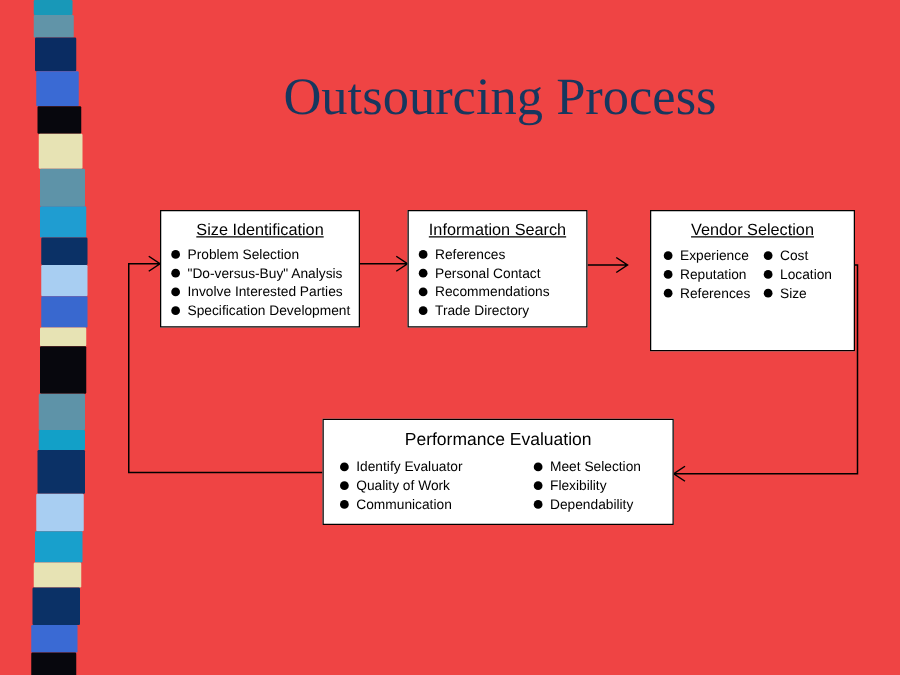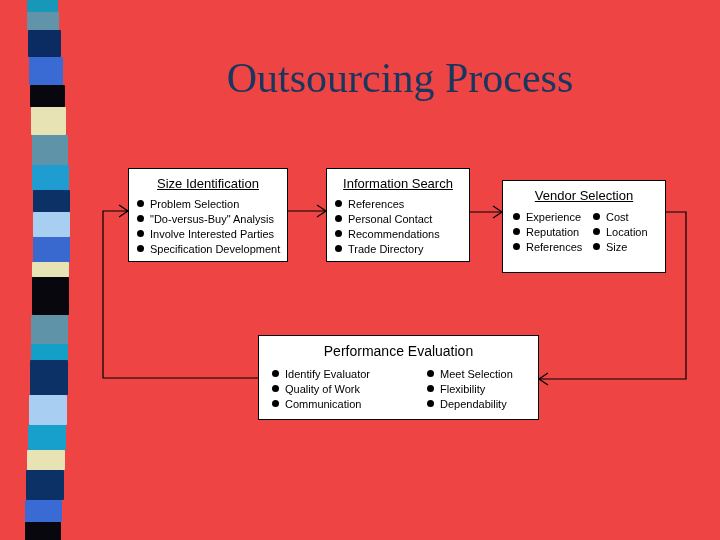--- a/index.html
+++ b/index.html
@@ -26,21 +26,21 @@
   }
   .box-header { text-align:center; font-size:13px; padding-top:7px; white-space:nowrap; }
   .box-header.u { text-decoration:underline; }
   .bullets { margin-top:5px; padding-left:8px; }
   .bullet-item { display:flex; align-items:center; height:15px; font-size:11px; white-space:nowrap; }
   .dot { width:7px; height:7px; background:#000; border-radius:50%; margin-right:6px; flex:none; }
   .cols { display:flex; margin-top:6px; }
 
   #box1 { left:128px; top:168px; width:160px; height:94px; }
   #box2 { left:326px; top:168px; width:144px; height:94px; }
-  #box3 { left:502px; top:168px; width:164px; height:93px;margin-top:12px; }
+  #box3 { left:520px; top:168px; width:164px; height:113px; }
   #box3 .cols { padding-left:10px; }
   #box3 .col1 { width:80px; }
   #box4 { left:258px; top:335px; width:281px; height:85px; }
   #box4 .box-header { font-size:14px; }
   #box4 .cols { padding-left:13px; margin-top:7px; }
   #box4 .col1 { width:155px; }
 
   
   #connectors { position:absolute; left:0; top:0; width:720px; height:540px; pointer-events:none; }
 </style>

